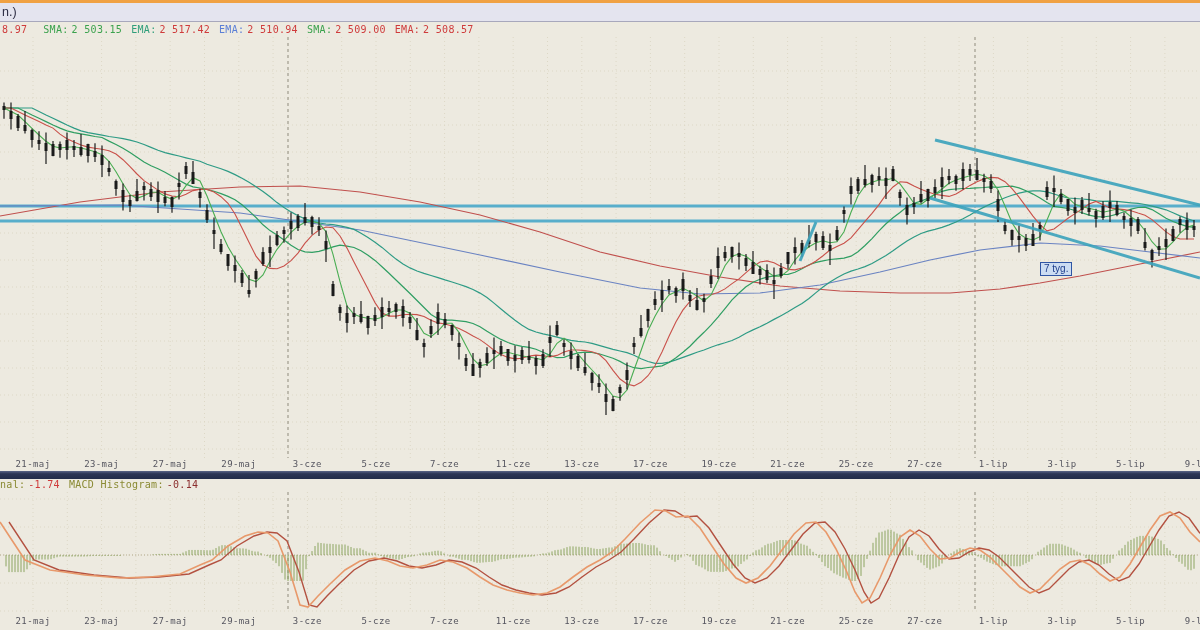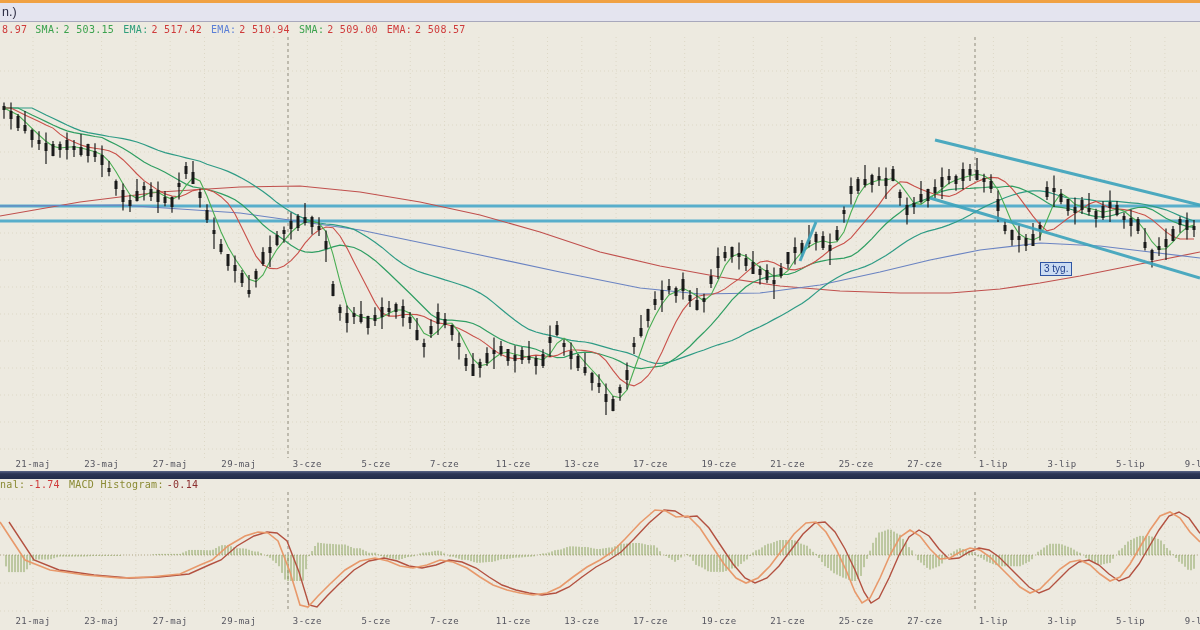--- a/index.html
+++ b/index.html
@@ -4,21 +4,21 @@
 <style>
   html,body{margin:0;padding:0;}
   #root{position:relative;width:1200px;height:630px;background:#EDEAE0;overflow:hidden;
         font-family:"DejaVu Sans Mono",monospace;}
   .topbar{position:absolute;left:0;top:0;width:1200px;height:3px;background:#F0A143;}
   .titlebar{position:absolute;left:0;top:3px;width:1200px;height:18px;background:#E4E4EF;
         border-bottom:1px solid #A8A8BC;}
   .titlebar .title{position:absolute;left:2px;top:2px;font-family:"Liberation Sans",sans-serif;
         font-size:12.5px;color:#2E2E44;}
   .legend-row{position:absolute;left:2px;white-space:nowrap;font-size:10px;letter-spacing:.3px;}
-  .legend-row span{margin-right:8px;}
+  .legend-row span{margin-right:16px;}
   .navybar{position:absolute;left:0;top:471px;width:1200px;height:8px;
         background:linear-gradient(#5A6587,#2C3655 35%,#222C49);}
   .axisrow{position:absolute;left:0;width:1200px;height:13px;font-size:9px;color:#55555F;padding-left:45px;}
   .axisrow span{position:absolute;transform:translateX(-50%);letter-spacing:.4px;}
   .anno{position:absolute;background:#CBDCF2;border:1px solid #2F55A4;color:#1F3E8C;
         font-family:"Liberation Sans",sans-serif;font-size:10px;padding:0 3px;line-height:12px;}
   svg{position:absolute;left:0;top:0;}
 </style>
 </head>
 <body>
@@ -894,15 +894,15 @@
       <span style="left: 719px;">19-cze</span>
       <span style="left: 787.6px;">21-cze</span>
       <span style="left: 856.2px;">25-cze</span>
       <span style="left: 924.8px;">27-cze</span>
       <span style="left: 993.4px;">1-lip</span>
       <span style="left: 1062px;">3-lip</span>
       <span style="left: 1130.6px;">5-lip</span>
       <span style="left: 1199.2px;">9-lip</span>
     </div>
 
-<div class="anno" id="anno" style="left: 1040px; top: 262px;">3 tyg.</div>
+<div class="anno" id="anno" style="left: 1040px; top: 262px;">7 tyg.</div>
 
 </div>
 
 </body></html>

